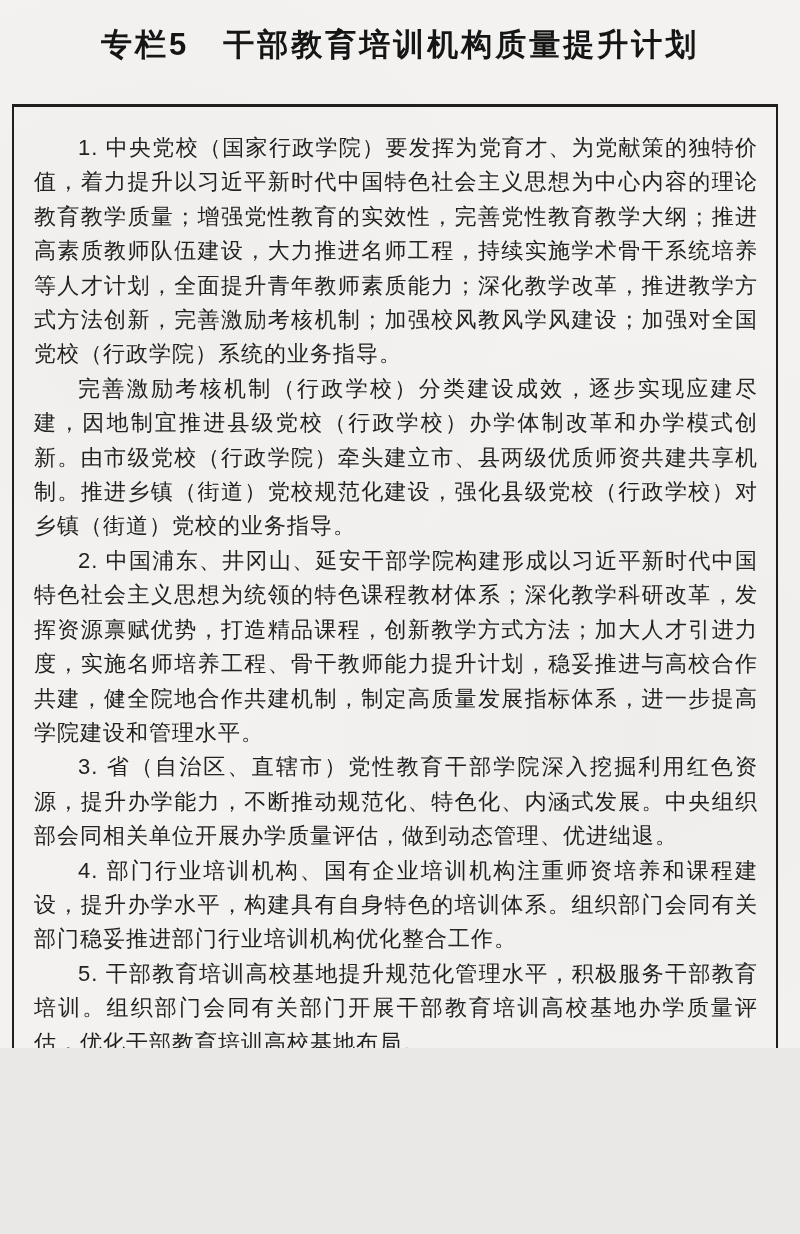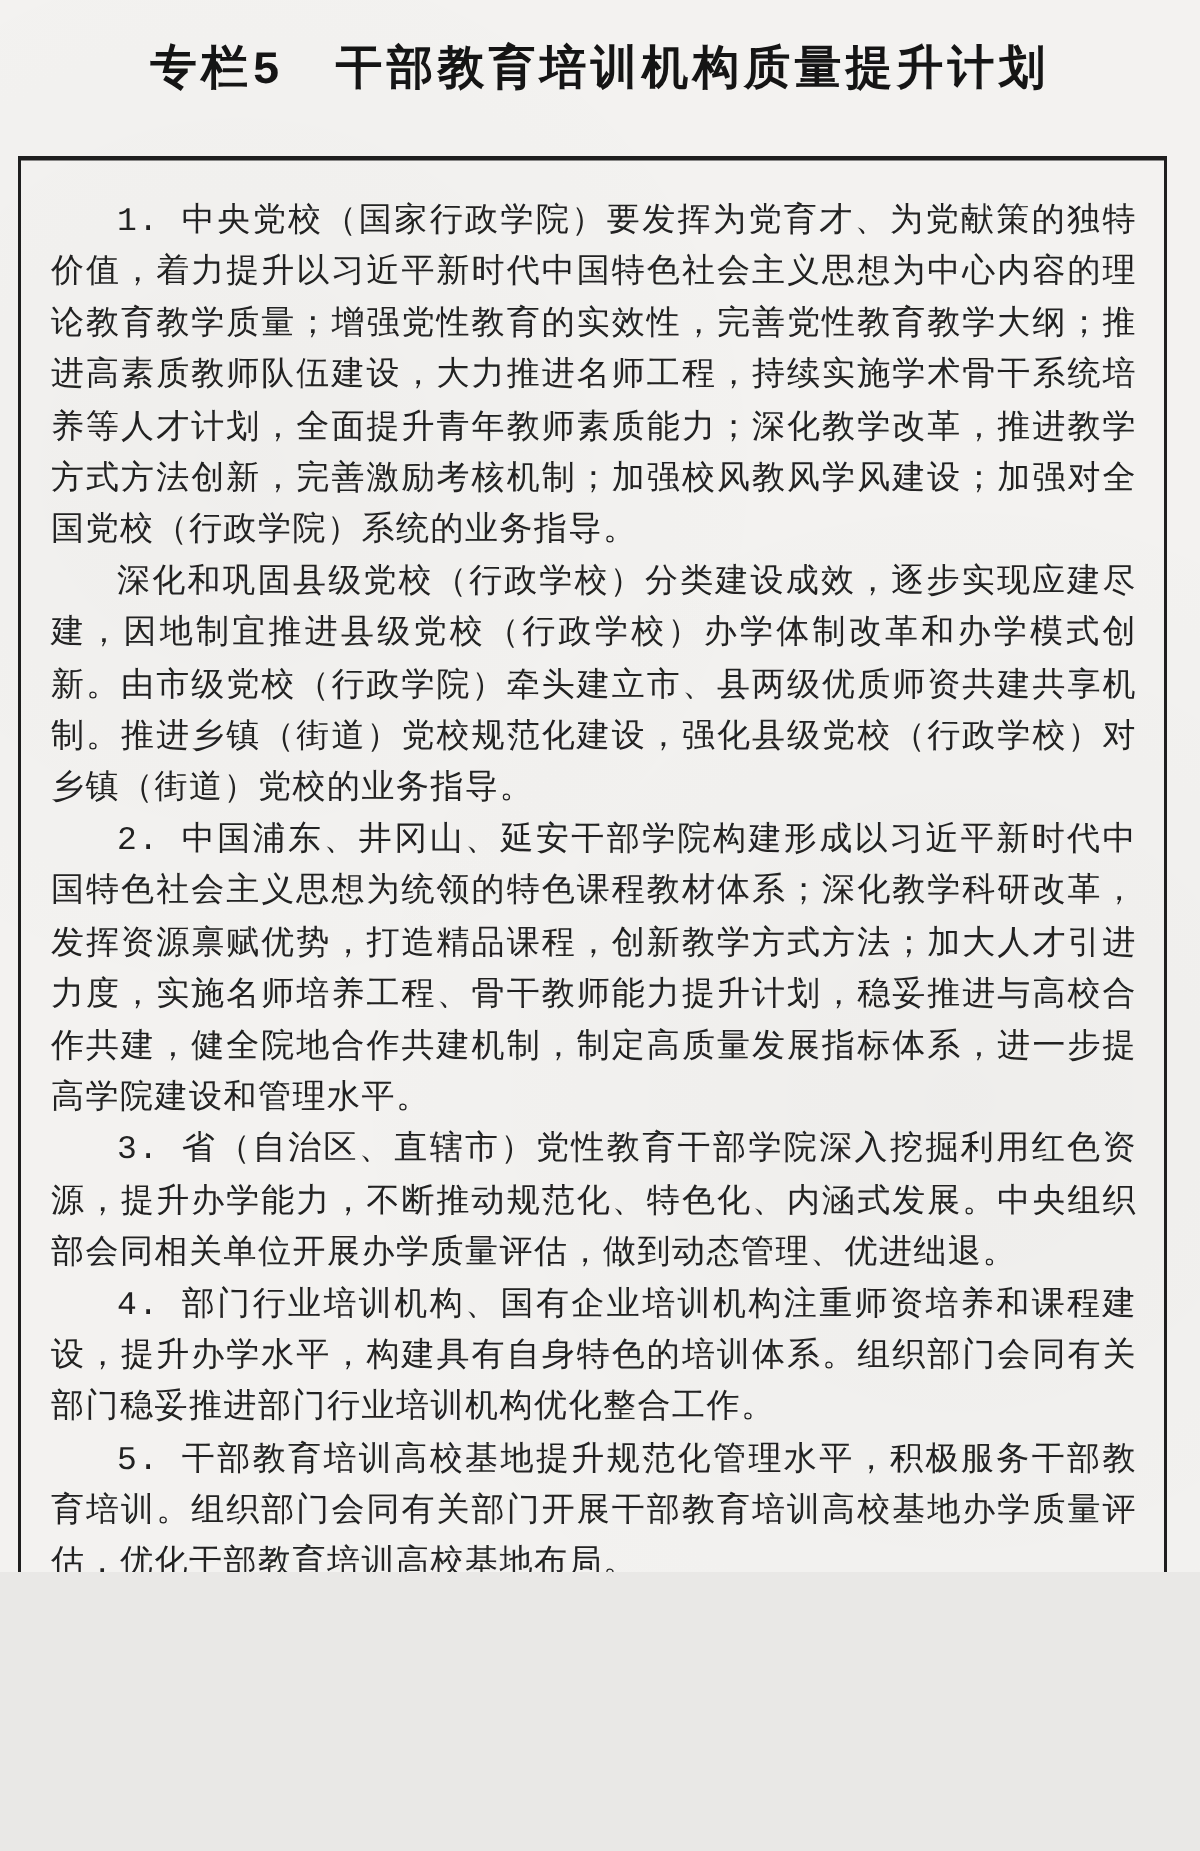--- a/index.html
+++ b/index.html
@@ -10,21 +10,21 @@
   .page {
     position: relative;
     width: 800px;
     height: 1048px;
     margin: 0 auto;
     background: #f3f2f0;
     background-image:
       radial-gradient(circle at 20% 30%, rgba(0,0,0,0.015), transparent 40%),
       radial-gradient(circle at 80% 70%, rgba(0,0,0,0.02), transparent 45%);
     overflow: hidden;
-    font-family: Liberation Mono, monospace;
+    font-family: Liberation Sans, sans-serif;
     color: #1c1c1c;
   }
   .title {
     position: absolute;
     top: 24px;
     left: 0;
     width: 100%;
     text-align: center;
     font-size: 31px;
     font-weight: bold;
@@ -62,20 +62,20 @@
 <body>
 
 <div class="page">
 
   <div class="title">
     <span class="title-label">专栏5</span><span>干部教育培训机构质量提升计划</span>
   </div>
 
   <div class="content-box">
     <p>1. 中央党校（国家行政学院）要发挥为党育才、为党献策的独特价值，着力提升以习近平新时代中国特色社会主义思想为中心内容的理论教育教学质量；增强党性教育的实效性，完善党性教育教学大纲；推进高素质教师队伍建设，大力推进名师工程，持续实施学术骨干系统培养等人才计划，全面提升青年教师素质能力；深化教学改革，推进教学方式方法创新，完善激励考核机制；加强校风教风学风建设；加强对全国党校（行政学院）系统的业务指导。</p>
-    <p>深化和巩固县级党校（行政学校）分类建设成效，逐步实现应建尽建，因地制宜推进县级党校（行政学校）办学体制改革和办学模式创新。由市级党校（行政学院）牵头建立市、县两级优质师资共建共享机制。推进乡镇（街道）党校规范化建设，强化县级党校（行政学校）对乡镇（街道）党校的业务指导。</p>
+    <p>完善激励考核机制（行政学校）分类建设成效，逐步实现应建尽建，因地制宜推进县级党校（行政学校）办学体制改革和办学模式创新。由市级党校（行政学院）牵头建立市、县两级优质师资共建共享机制。推进乡镇（街道）党校规范化建设，强化县级党校（行政学校）对乡镇（街道）党校的业务指导。</p>
     <p>2. 中国浦东、井冈山、延安干部学院构建形成以习近平新时代中国特色社会主义思想为统领的特色课程教材体系；深化教学科研改革，发挥资源禀赋优势，打造精品课程，创新教学方式方法；加大人才引进力度，实施名师培养工程、骨干教师能力提升计划，稳妥推进与高校合作共建，健全院地合作共建机制，制定高质量发展指标体系，进一步提高学院建设和管理水平。</p>
     <p>3. 省（自治区、直辖市）党性教育干部学院深入挖掘利用红色资源，提升办学能力，不断推动规范化、特色化、内涵式发展。中央组织部会同相关单位开展办学质量评估，做到动态管理、优进绌退。</p>
     <p>4. 部门行业培训机构、国有企业培训机构注重师资培养和课程建设，提升办学水平，构建具有自身特色的培训体系。组织部门会同有关部门稳妥推进部门行业培训机构优化整合工作。</p>
     <p>5. 干部教育培训高校基地提升规范化管理水平，积极服务干部教育培训。组织部门会同有关部门开展干部教育培训高校基地办学质量评估，优化干部教育培训高校基地布局。</p>
   </div>
 
 </div>
 
 </body></html>

